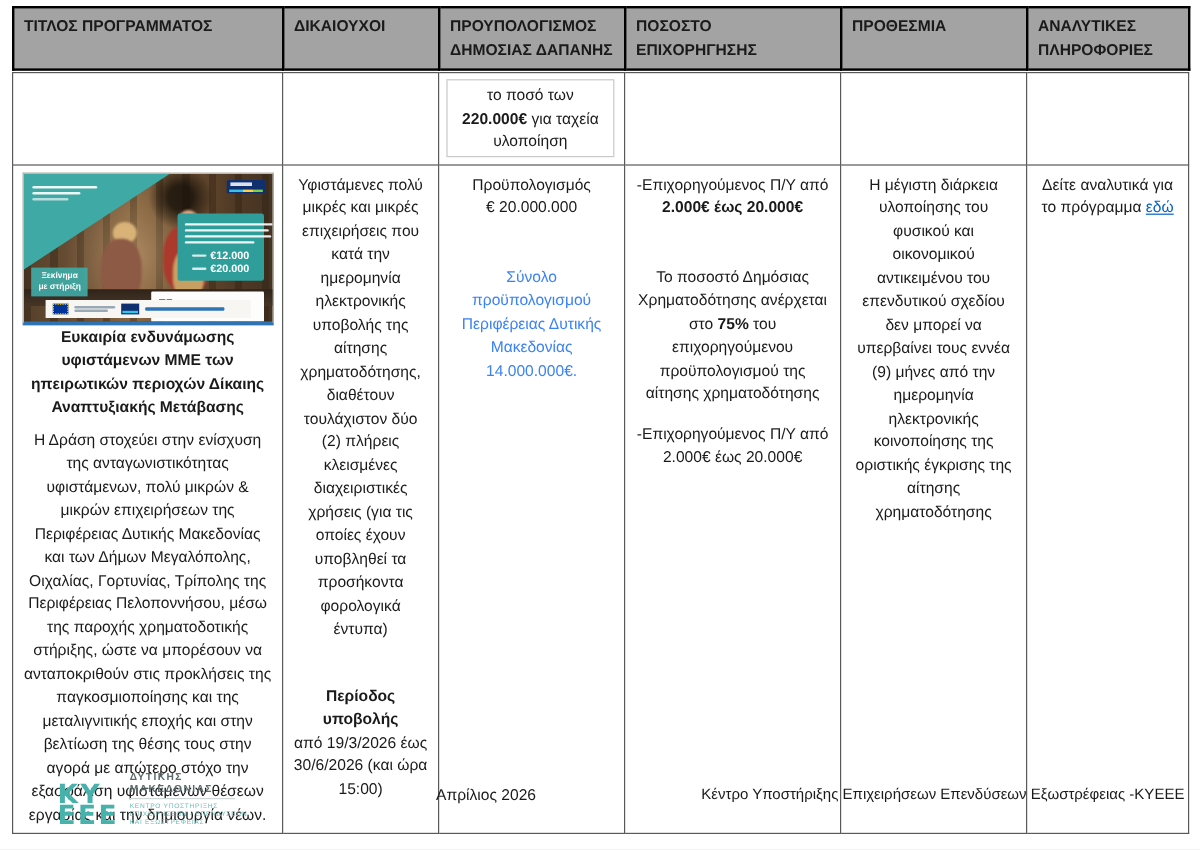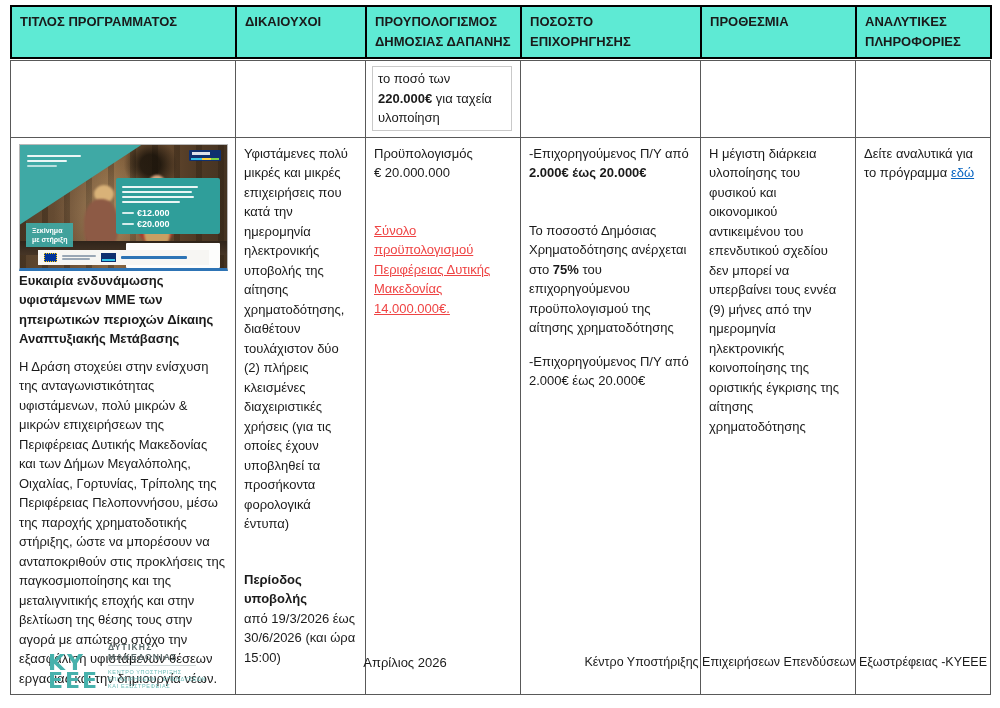--- a/index.html
+++ b/index.html
@@ -6,33 +6,33 @@
   html,body { background:#e9e9e9; }
   .page {
     position:relative; width:1000px; height:708px; background:#ffffff;
     font-family:"Liberation Sans", sans-serif; color:#1a1a1a; overflow:hidden;
     margin:0 auto;
   }
   
   table { border-collapse:collapse; table-layout:fixed; }
   .header-table { position:absolute; left:10px; top:5px; width:980px; }
   .header-table th {
-    background:#5eead4; border:2px solid #000; text-align:left; vertical-align:top;
+    background:#a3a3a3; border:2px solid #000; text-align:left; vertical-align:top;
     font-size:13px; font-weight:bold; padding:5px 8px; height:50px; line-height:1.55;
   }
   
   .content-table { position:absolute; left:10px; top:60px; width:980px; }
   .content-table td {
     border:1px solid #595959; vertical-align:top; padding:6px 8px;
-    font-size:13px; line-height:19.5px;
+    font-size:13px; line-height:19.5px;text-align:center;
   }
   .carry-row td { height:73px; }
   .main-row td { height:487px; }
   .bold { font-weight:bold; }
-  .gray { color:#ef4444;text-decoration:underline; }
+  .gray { color:#3b82f6; }
   .note-box { display:inline-block; border:1px solid #c9c9c9; padding:2px 5px; margin:-1px 0 0 -2px; }
   .program-title { font-weight:bold; margin:0 0 0 0; }
   .program-desc { margin-top:8px; }
   .mt-gap { margin-top:38px; }
   .mt-gap-sm { margin-top:14px; }
   .mt-gap-xs { margin-top:36px; }
   a.doc-link { color:#0563c1; text-decoration:underline; cursor:pointer; }
   
   .promo { position:relative; width:209px; height:127px; border:1px solid #b9b9b9;
            border-bottom:3px solid #2e74b5; overflow:hidden; background:#6b4f33; }
@@ -55,21 +55,21 @@
            clip-path:polygon(0 0,100% 0,0 100%); }
   .wedge-txt { position:absolute; left:7px; top:7px; color:#fff; font-size:6px; font-weight:bold;
                line-height:8px; letter-spacing:.3px; width:70px; }
   .mbar { height:2px; border-radius:1px; background:rgba(255,255,255,.9); margin:3px 0; }
   .chip-tr { position:absolute; top:5px; right:6px; width:32px; height:11px; background:#0f2f6e;
              border-radius:1px; }
   .chip-tr::after { content:""; position:absolute; left:2px; bottom:1px; width:28px; height:2px;
              background:linear-gradient(90deg,#35c4e8 0 40%,#ffd23e 40% 70%,#7dd043 70% 100%); }
   .chip-tr::before { content:""; position:absolute; left:3px; top:2px; width:18px; height:3px;
              background:rgba(255,255,255,.85); }
-  .info-box { position:absolute; right:7px; top:33px; width:104px; background:#2f9e9a;
+  .info-box { position:absolute; right:7px; top:33px; width:72px; background:#2f9e9a;
               padding:5px 6px 4px 6px; border-radius:2px; }
   .amount { color:#fff; font-size:9px; font-weight:bold; line-height:11px; }
   .amount .pre { display:inline-block; width:12px; height:2px; background:rgba(255,255,255,.8);
                  vertical-align:2px; margin-right:3px; border-radius:1px; }
   .pct-box { position:absolute; right:7px; top:98px; width:94px; background:#fdfdfc;
              padding:2px 6px 3px 6px; border-radius:1px; display:flex; align-items:center; gap:4px; }
   .pct { color:#2f9e9a; font-weight:bold; font-size:11px; }
   .pct-lines { flex:1; }
   .pct-lines .mbar { background:#9fb3c8; margin:2px 0; }
   .ribbon { position:absolute; left:6px; top:78px; background:rgba(63,169,165,.92);

